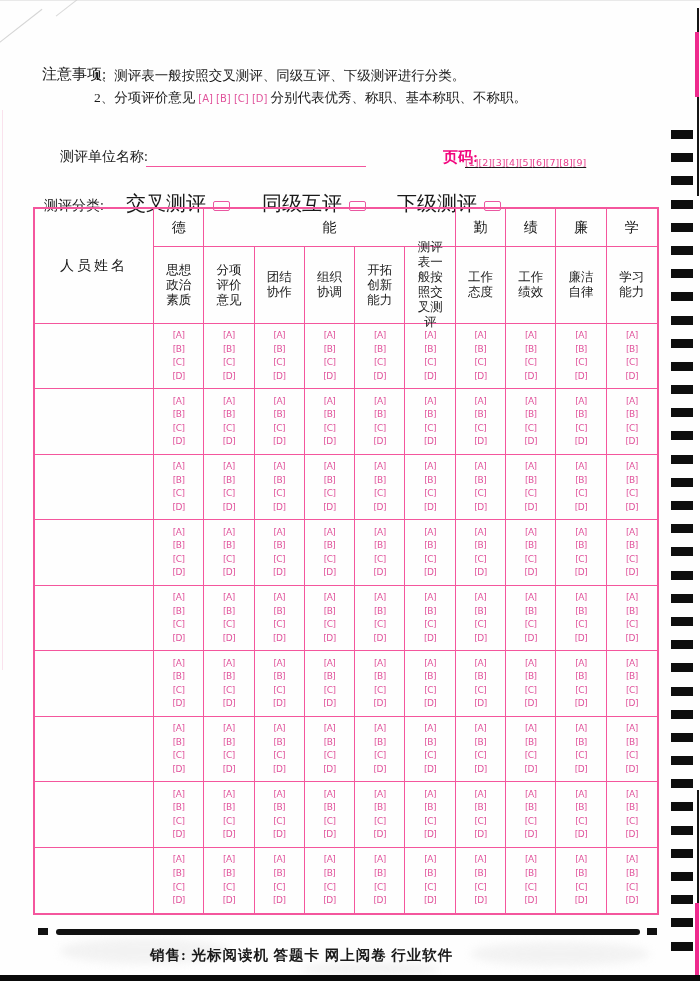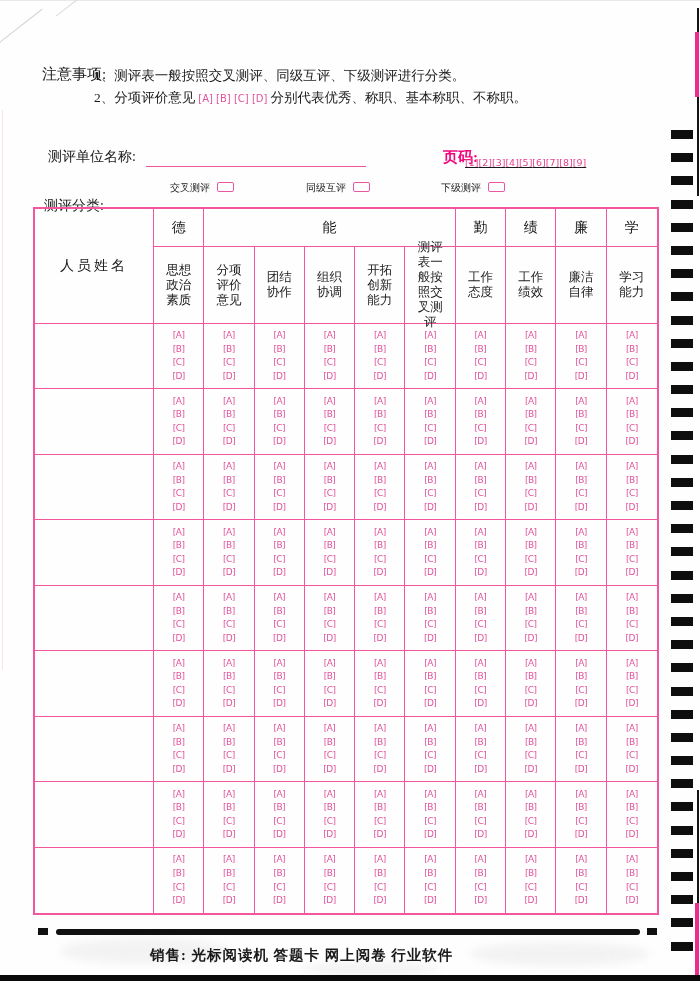--- a/index.html
+++ b/index.html
@@ -22,30 +22,30 @@
 
   
   .notes-label{left:42px;top:65px;font-size:15px;}
   .note-lines{left:94px;top:65px;font-size:13.5px;line-height:22px;white-space:nowrap;}
   .opt-abcd{color:#e0539b;font-size:10px;font-family:"DejaVu Sans",sans-serif;margin:0 3px;}
   .fill-sample{display:inline-block;width:20px;height:8px;background:#141414;border-radius:1px;vertical-align:-1px;margin:0 4px;}
   .wrong-marks{margin:0 3px;}
   .wrong-marks span{color:#e77ab0;font-size:9.5px;font-family:"DejaVu Sans",sans-serif;margin:0 1px;}
 
   
-  .unit-label{left:48px;top:148px;font-size:14px;}
+  .unit-label{left:60px;top:148px;font-size:14px;}
   .unit-line{left:146px;top:166px;width:220px;height:0;border-bottom:1.5px solid #f4569d;}
   .pageno-label{left:443px;top:148px;font-size:15px;font-weight:bold;color:#f2067e;}
   .pageno-opts{left:465px;top:152px;white-space:nowrap;text-decoration:underline;}
   .pageno-opts span{font-size:9.5px;color:#e8408e;font-family:"DejaVu Sans",sans-serif;letter-spacing:0;}
 
   
   .cat-label{left:44px;top:197px;font-size:14px;text-align:right;}
   .cat-items{left:0;top:181px;width:660px;height:20px;}
-  .cat-item{position:absolute;top:0;font-size:10px;white-space:nowrap;margin-left:44px;}
+  .cat-item{position:absolute;top:9px;font-size:20px;white-space:nowrap;}
   .cat-item-0{left:126px;} .cat-item-1{left:262px;} .cat-item-2{left:397px;}
   .cat-box{display:inline-block;width:15px;height:8px;border:1.5px solid #ea57a1;border-radius:2px;margin-left:7px;vertical-align:-1px;}
 
   
   .eval-table{left:33px;top:207px;width:626px;height:708px;box-sizing:border-box;
               border:2px solid #f4569d;display:grid;
               grid-template-columns:119px repeat(10,1fr);
               grid-template-rows:38px 77px repeat(9,1fr);}
   .cell{border-right:1px solid #f4569d;border-bottom:1px solid #f4569d;box-sizing:border-box;
         display:flex;align-items:center;justify-content:center;text-align:center;}

